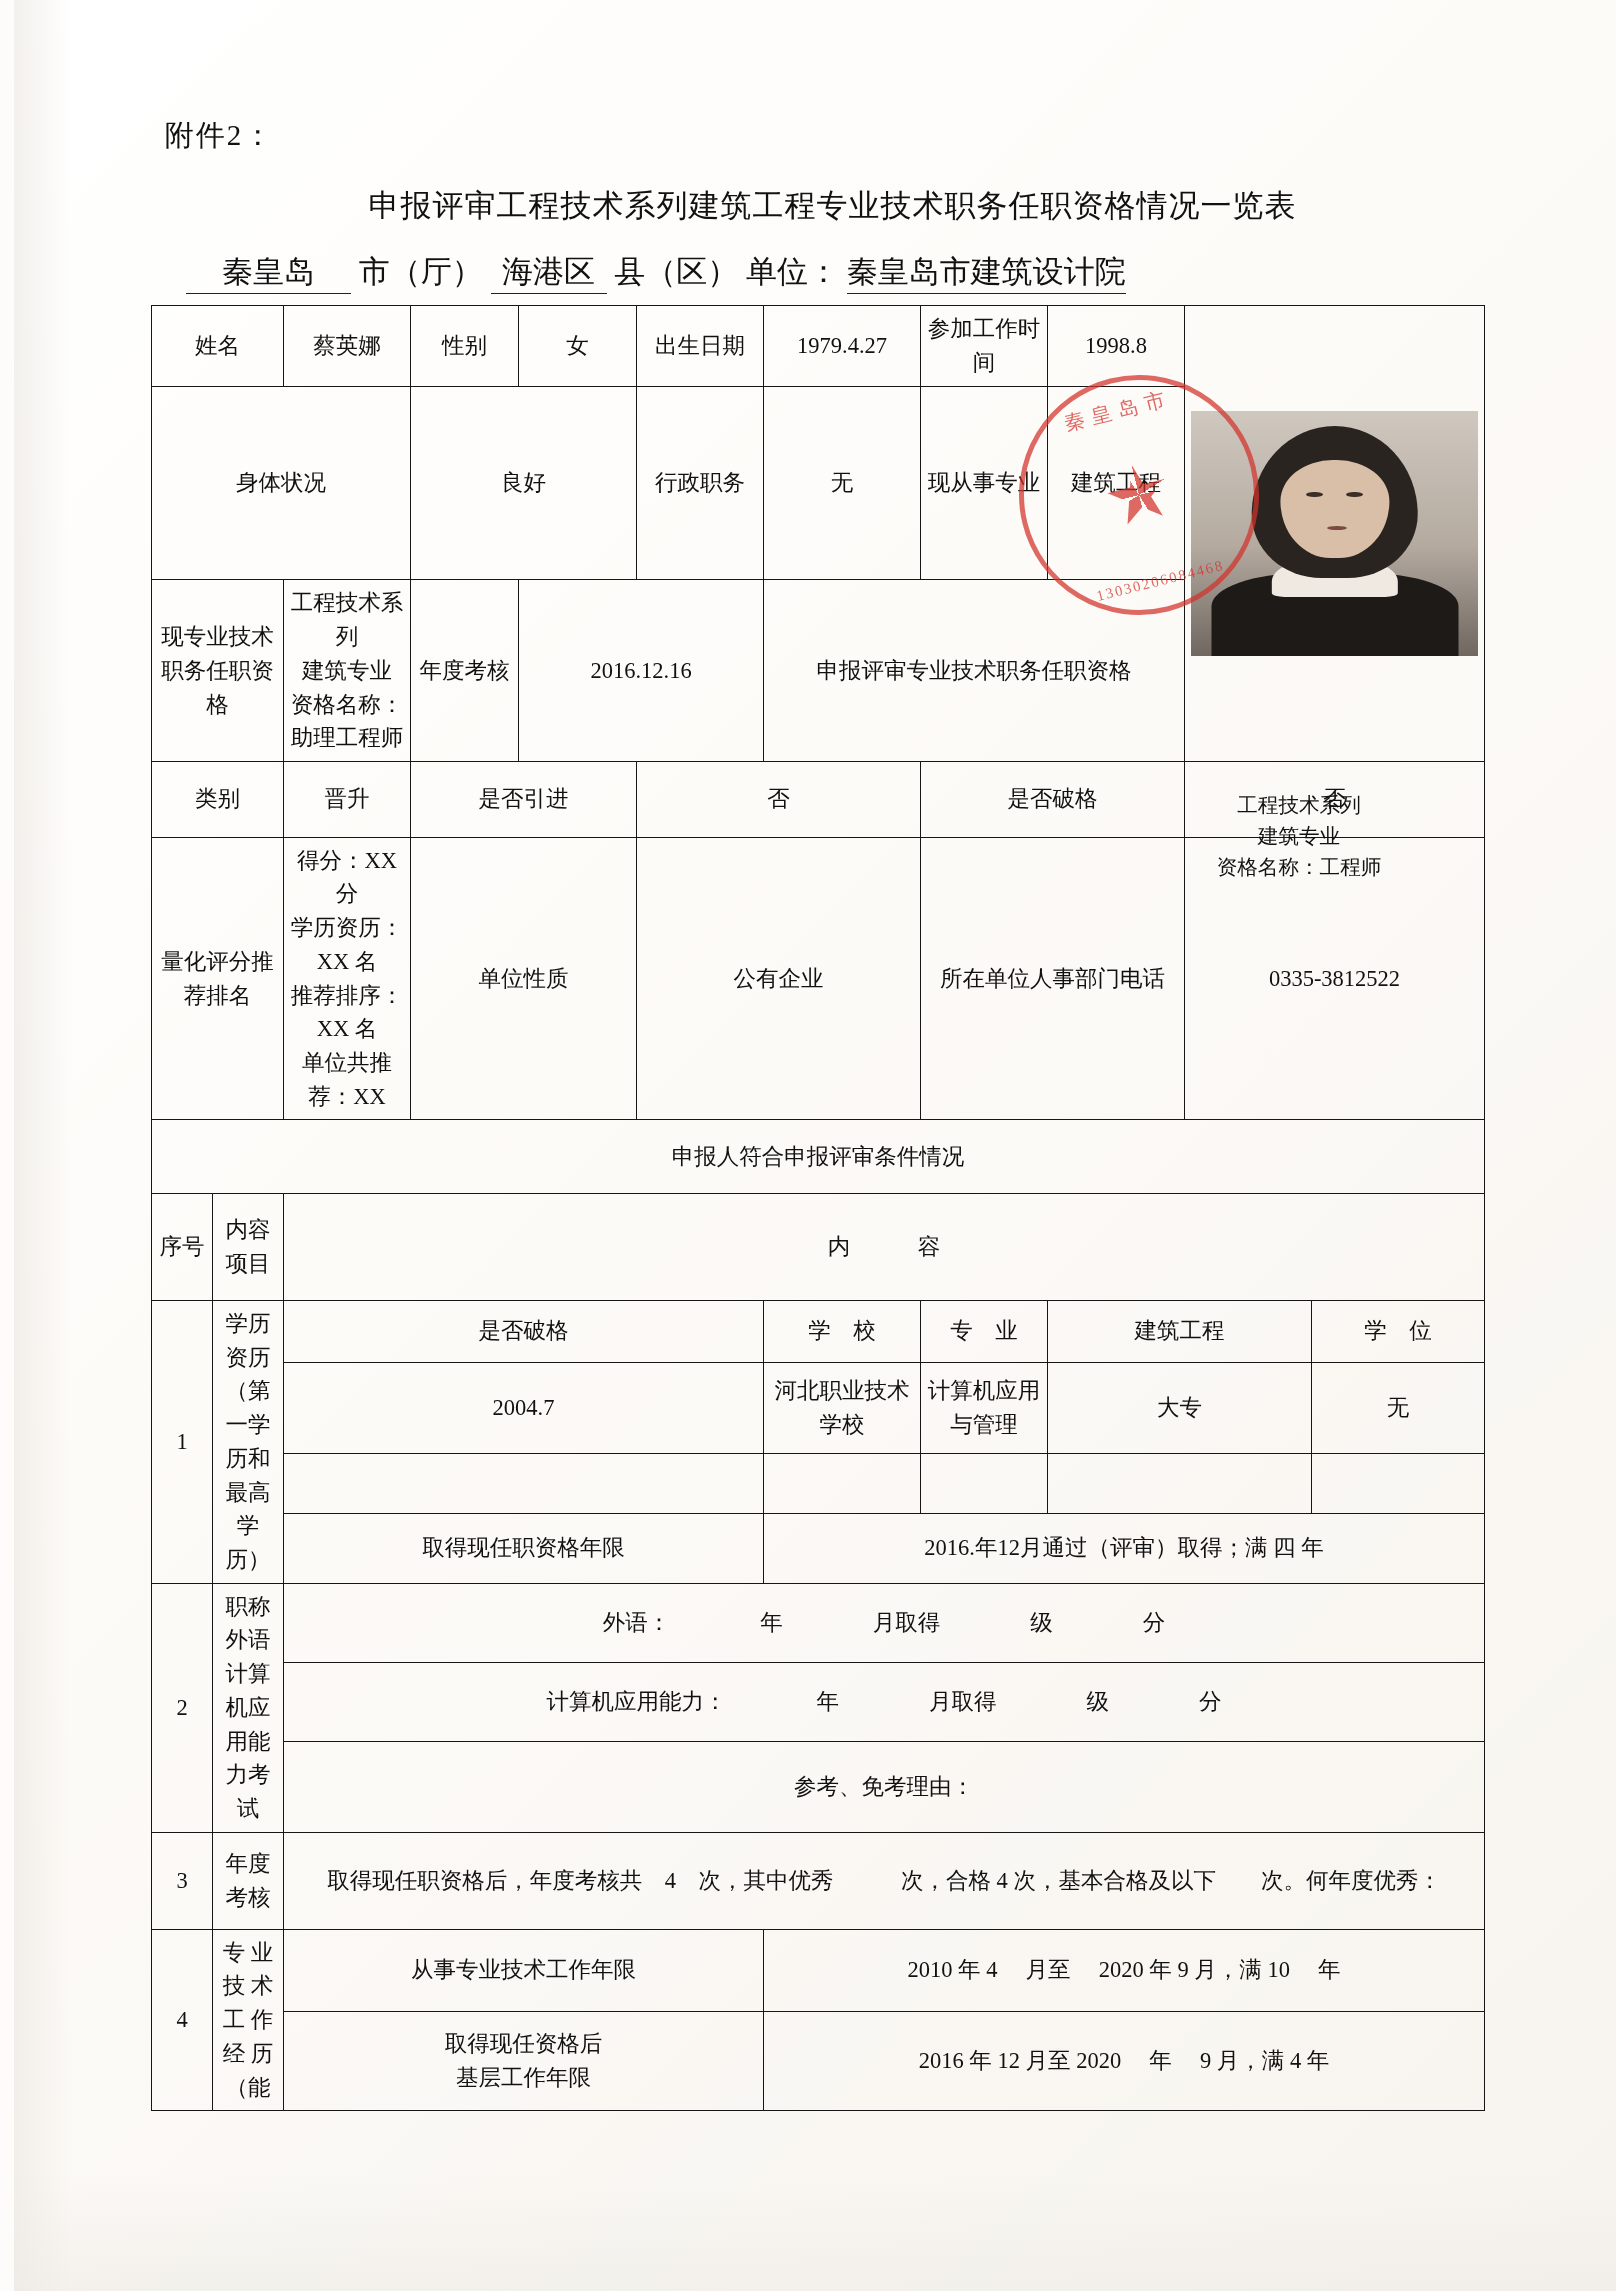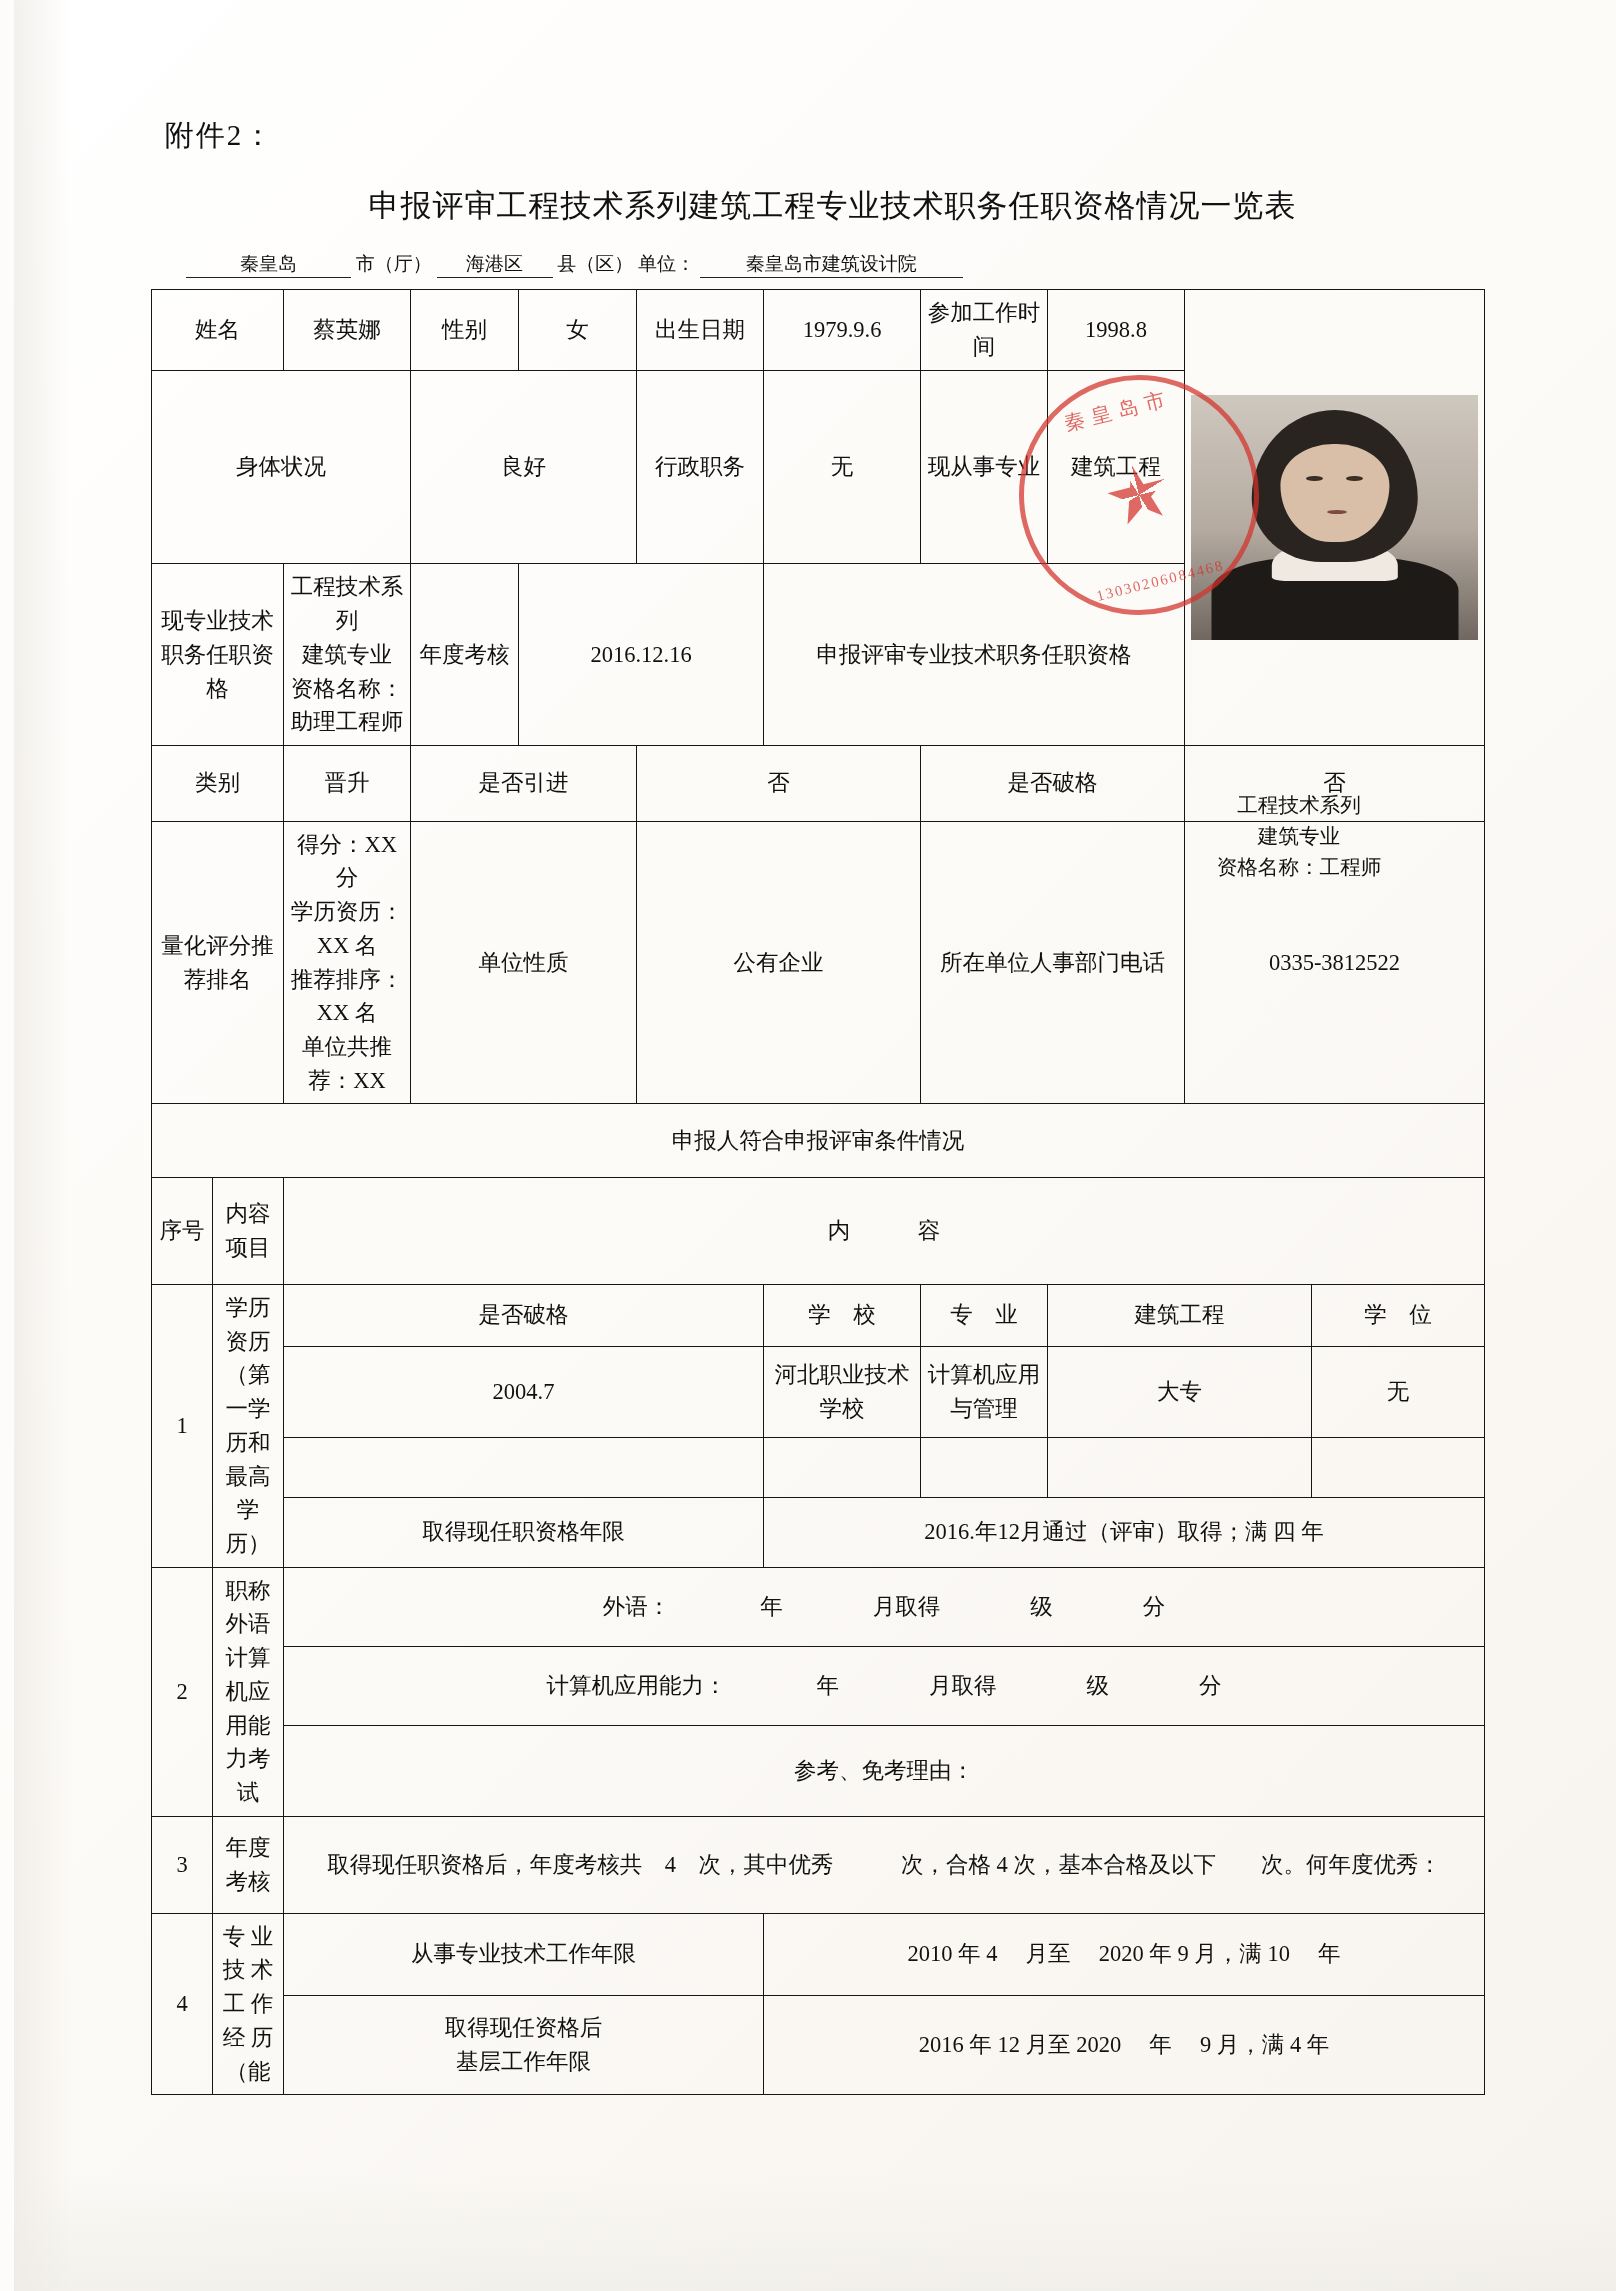--- a/index.html
+++ b/index.html
@@ -37,21 +37,21 @@
   }
   .doc-title{
     font-size:31px;
     letter-spacing:1px;
     text-align:center;
     padding-left:9.8px;
     margin-bottom:23.5px;
     white-space:nowrap;
   }
   .subline{
-    font-size:19px;
+    font-size:31px;
     padding-left:35px;
     margin-bottom:11.8px;
     white-space:nowrap;
   }
   .u{border-bottom:1.6px solid #222;display:inline-block;text-align:center;}
   .u.city{min-width:165px;}
   .u.district{min-width:116px;}
   .u.unit{min-width:263px;}
 
   table.main{
@@ -190,21 +190,21 @@
           <tr>
         <td colspan="2" class="tall">
           <span class="v2 stacked">姓名</span>
         </td>
         <td class="tall">蔡英娜</td>
         <td class="tall">性别</td>
         <td class="tall">女</td>
         <td class="tall">
           <span class="v2">出生日期</span>
         </td>
-        <td class="tall">1979.9.6</td>
+        <td class="tall">1979.4.27</td>
         <td class="tall">
           <span class="v2">参加工作时间</span>
         </td>
         <td class="tall">1998.8</td>
         <td colspan="2" rowspan="3" class="photo-cell">
           <div class="photo">
             <div class="bg"></div>
             <div class="body"></div>
             <div class="collar"></div>
             <div class="neck"></div>

